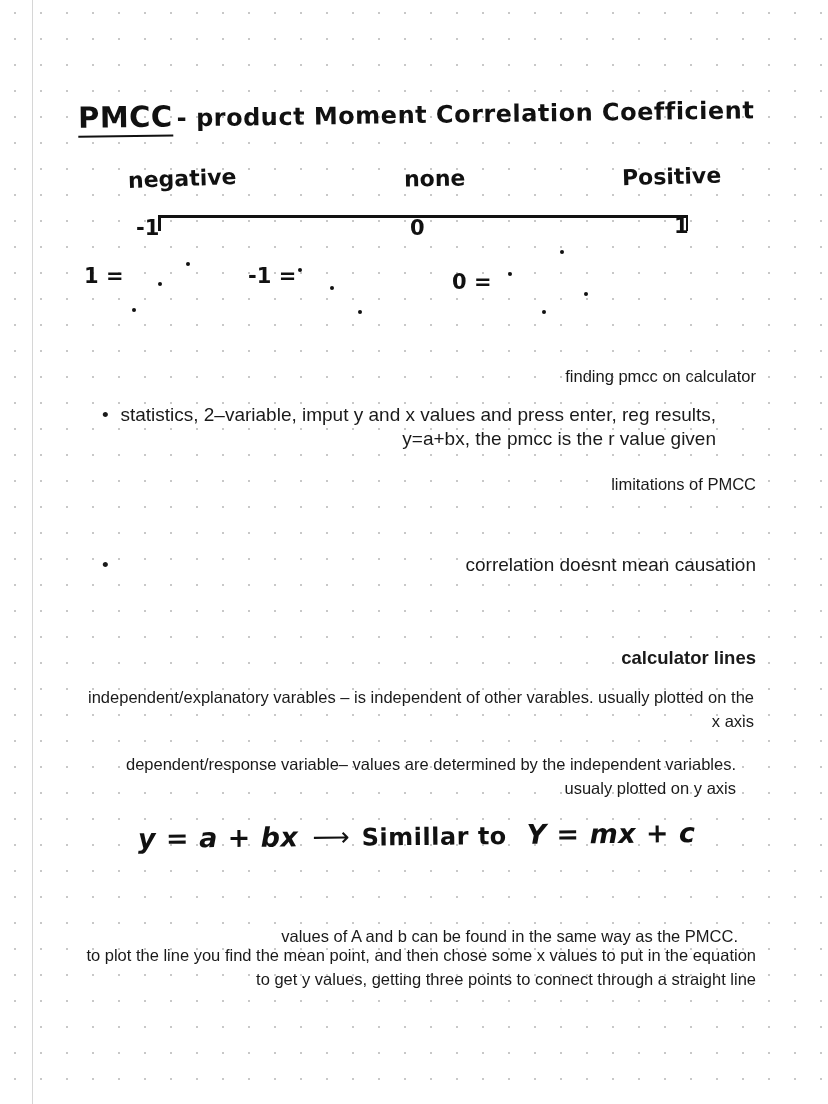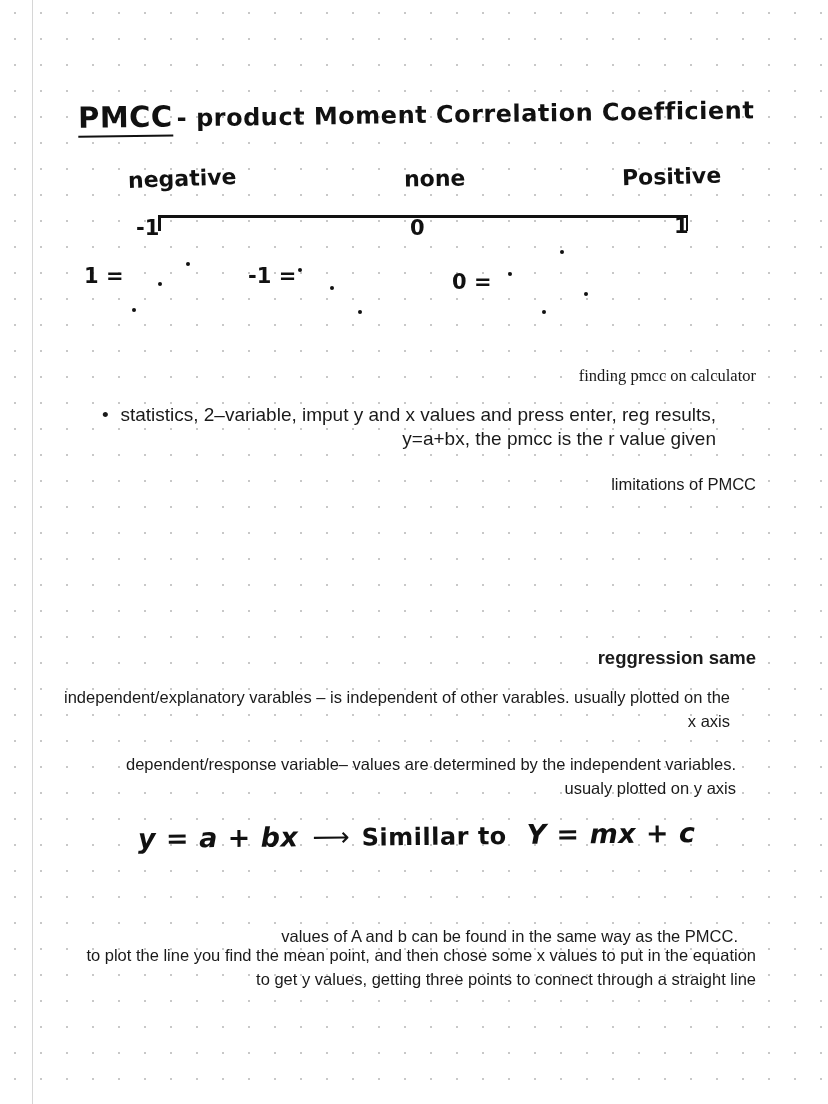--- a/index.html
+++ b/index.html
@@ -160,28 +160,28 @@
     font-size: 19px;
     line-height: 24px;
   }
   ul.bullets li::before {
     content: "•";
     position: absolute;
     left: 0;
     top: 0;
   }
 
-  #t-finding   { left: 76px; top: 364px; font-family: Liberation Serif, serif; }
+  #t-finding   { left: 76px; top: 364px; }
   #t-list1     { left: 76px; top: 403px; width: 640px; }
   #t-limits    { left: 76px; top: 472px; }
   #t-lim1      { left: 76px; top: 512px; }
   #t-lim2      { left: 76px; top: 553px; }
   #t-lim3      { left: 76px; top: 594px; }
   #t-regtitle  { left: 76px; top: 646px; }
-  #t-indep     { left: 60px; top: 685px; width: 670px; }
+  #t-indep     { left: 84px; top: 685px; width: 670px; }
   #t-dep       { left: 76px; top: 752px; width: 660px; }
   #t-values    { left: 78px; top: 902px; width: 660px; margin-top: 22px; }
   #t-plot      { left: 76px; top: 943px; width: 680px; }
 </style>
 </head>
 <body>
 
 <div id="page">
   <div id="margin-rule"></div>
 
@@ -218,22 +218,27 @@
   <div id="t-finding" class="typed">finding pmcc on calculator</div>
 
   <div id="t-list1" class="typed">
     <ul class="bullets">
       <li>statistics, 2–variable, imput y and x values and press enter, reg results, y=a+bx, the pmcc is the r value given</li>
     </ul>
   </div>
 
   <div id="t-limits" class="typed">limitations of PMCC</div>
 
-
-  <div id="t-regtitle" class="typed bold">reggression same</div>
+  <div id="t-lim2" class="typed">
+    <ul class="bullets">
+      <li>correlation doesnt mean causation</li>
+    </ul>
+  </div>
+
+  <div id="t-regtitle" class="typed bold">calculator lines</div>
 
   <div id="t-indep" class="typed">independent/explanatory varables – is independent of other varables. usually plotted on the x axis</div>
   <div id="t-dep" class="typed">dependent/response variable– values are determined by the independent variables. usualy plotted on y axis</div>
 
   <div id="hw-eq" class="hand">
     <span>y = a + bx</span><span class="arrow">⟶</span><span class="sim">Simillar to</span>&nbsp;&nbsp;<span>Y = mx + c</span>
   </div>
 
   <div id="t-values" class="typed">values of A and b can be found in the same way as the PMCC.</div>
   <div id="t-plot" class="typed">to plot the line you find the mean point, and then chose some x values to put in the equation to get y values, getting three points to connect through a straight line</div>

